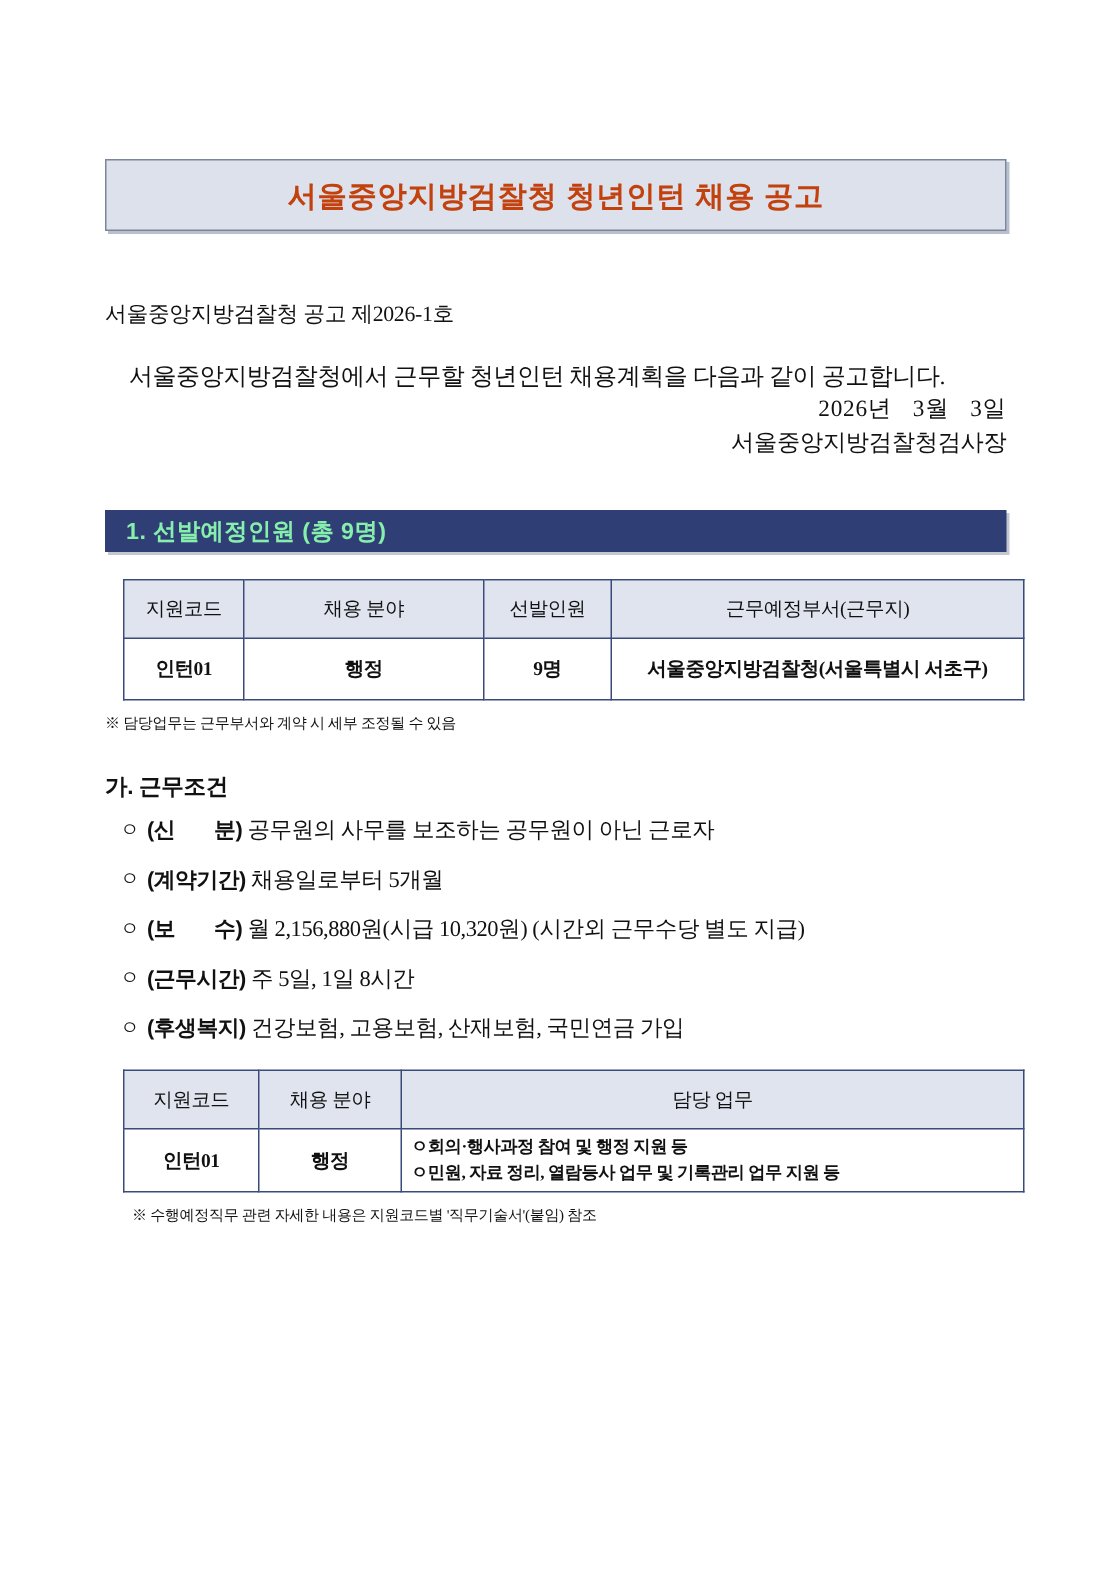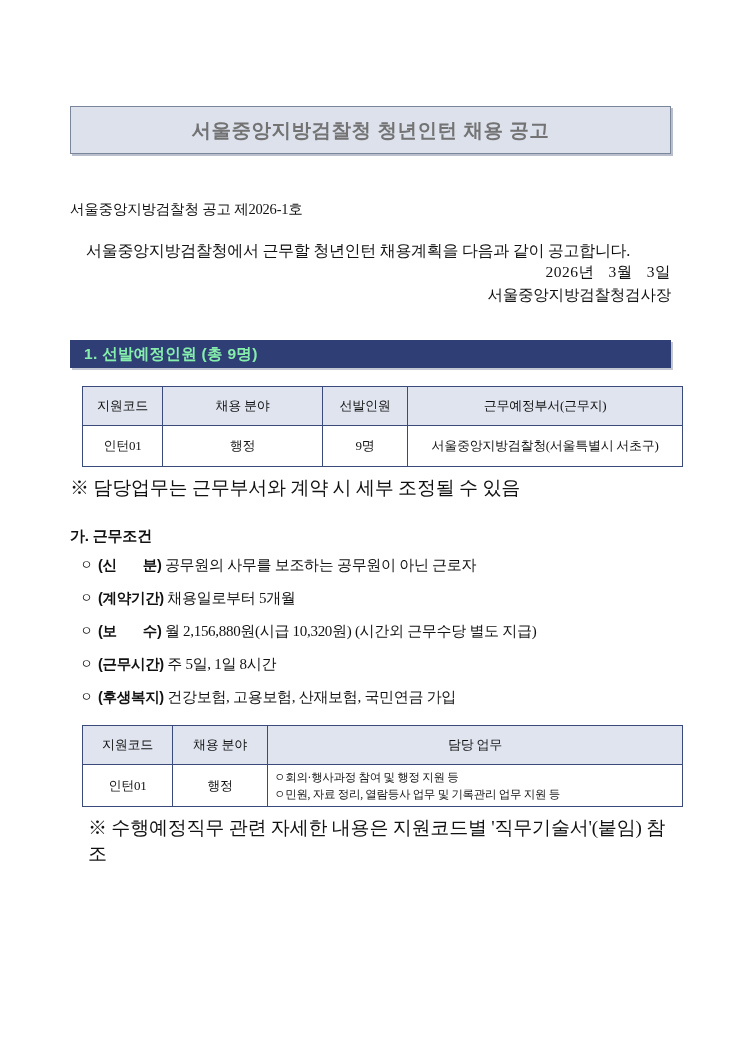--- a/index.html
+++ b/index.html
@@ -32,21 +32,21 @@
     display: flex;
     align-items: center;
     justify-content: center;
     box-shadow: 2px 2px 0 #b9bfcc;
   }
   .title-box .title-text {
     font-family: "Liberation Sans", "DejaVu Sans", sans-serif;
     font-weight: bold;
     font-size: 19.5px;
     letter-spacing: 0.5px;
-    color: #737373;
+    color: #c2410c;
   }
 
   
   .doc-no {
     margin-top: 46px;
     font-size: 14.5px;
     letter-spacing: -0.2px;
   }
   .intro {
     margin-top: 22px;
@@ -92,38 +92,39 @@
     margin: 18px 0 0 12px;
     font-size: 13px;
     table-layout: fixed;
   }
   table.doc-table th,
   table.doc-table td {
     border: 1px solid #3a4a7a;
     text-align: center;
     padding: 6px 2px;
     letter-spacing: -0.3px;
+    font-weight: bold;
   }
   table.doc-table thead th {
     background: #dfe4ef;
     font-weight: normal;
     height: 26px;
   }
   table.doc-table tbody td {
     height: 28px;
     background: #ffffff;
   }
   .t1 col.c1 { width: 80px; }
   .t1 col.c2 { width: 160px; }
   .t1 col.c3 { width: 85px; }
   .t1 col.c4 { width: 275px; }
 
   .note {
     margin-top: 8px;
-    font-size: 19px;
+    font-size: 10px;
     letter-spacing: -0.2px;
   }
   .note.indented { margin-left: 18px; }
 
   h3.sub {
     font-family: "Liberation Sans", "DejaVu Sans", sans-serif;
     font-size: 15px;
     font-weight: bold;
     margin: 26px 0 0 0;
     letter-spacing: -0.2px;

